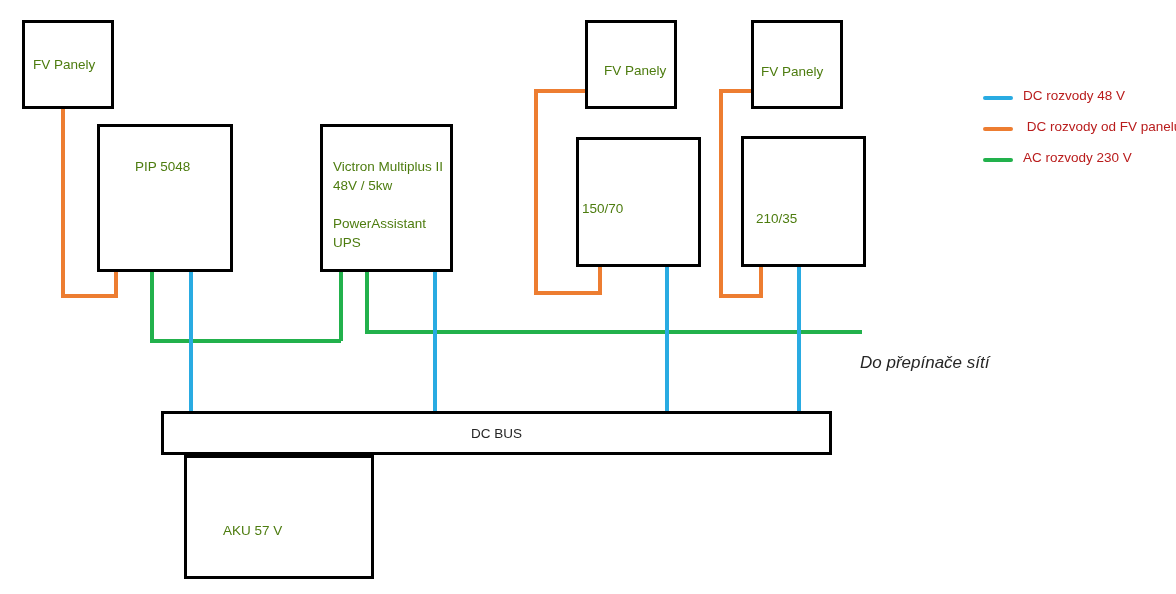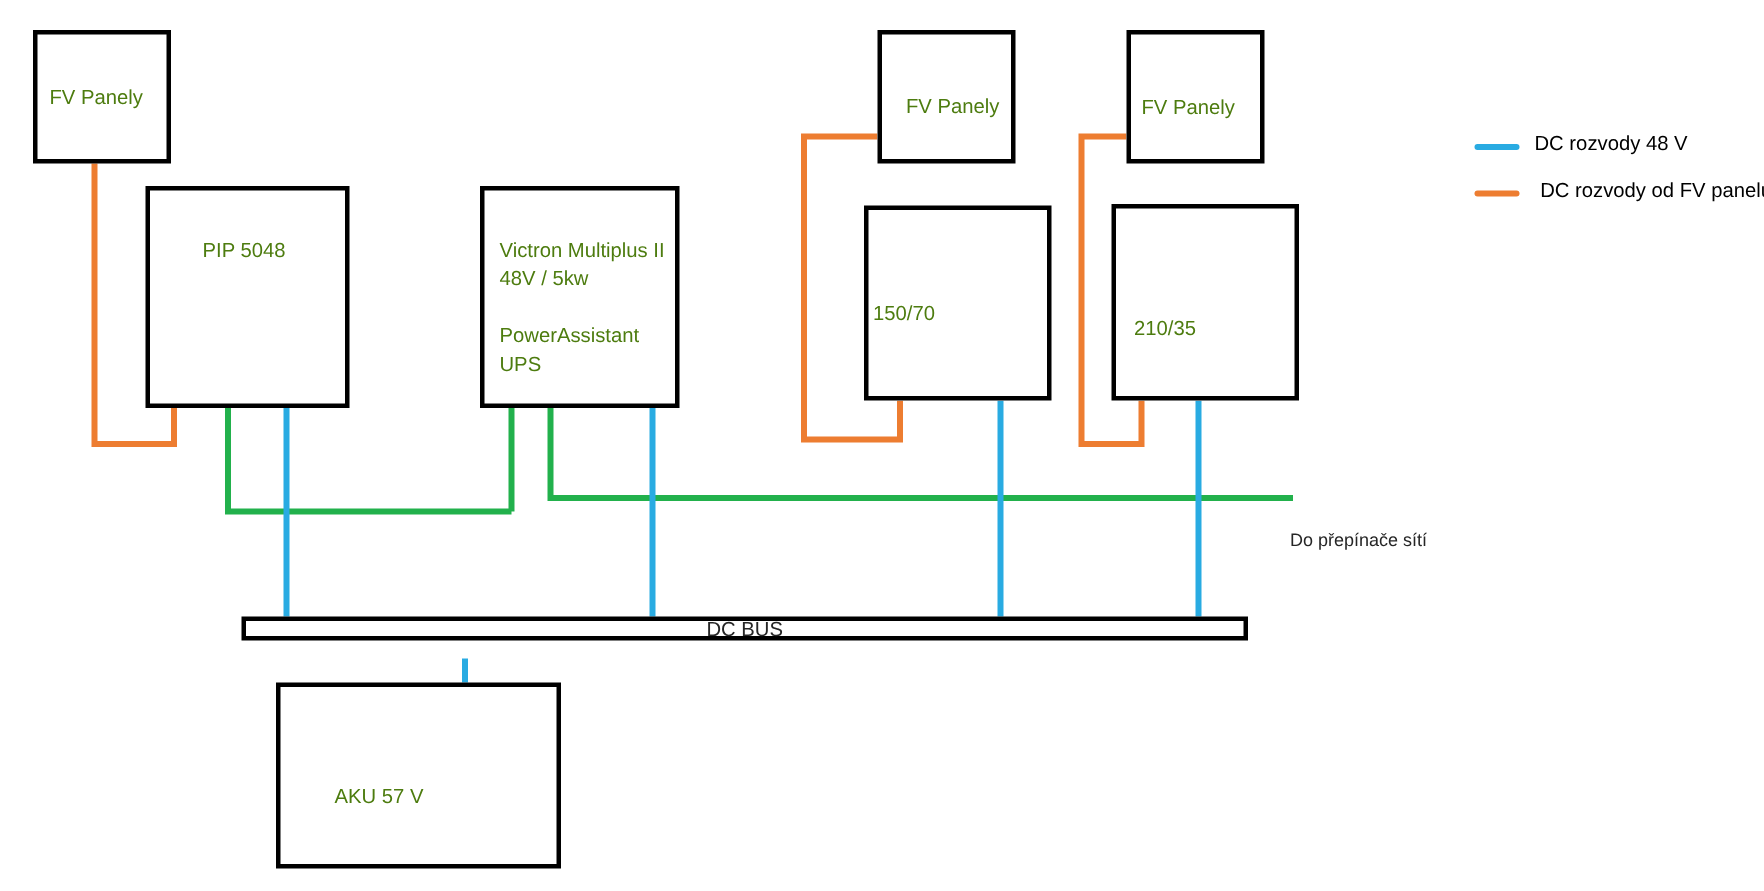--- a/index.html
+++ b/index.html
@@ -48,22 +48,23 @@
     align-items: center;
     justify-content: center;
   }
   .bus-label {
     color: #262626;
     font-size: 13.5px;
   }
   .free-label {
     position: absolute;
     color: #262626;
-    font-size: 12px;
+    font-size: 17px;
     white-space: pre;
+    font-style: italic;
   }
   .legend {
     position: absolute;
     left: 983px;
     top: 86px;
     width: 190px;
   }
   .legend-row {
     position: relative;
     height: 31px;
@@ -74,21 +75,21 @@
     top: 10px;
     width: 30px;
     height: 4px;
     border-radius: 2px;
   }
   .legend-text {
     position: absolute;
     left: 40px;
     top: 2px;
     font-size: 13.5px;
-    color: #000000;
+    color: #b91c1c;
     white-space: pre;
   }
 </style>
 </head>
 <body>
 
 <div id="diagram-root">
 
   <svg id="wiring" viewBox="0 0 1176 594" xmlns="http://www.w3.org/2000/svg">
     <g id="wires-ac">
@@ -126,32 +127,36 @@
       <div class="node-box" style="left: 576px; top: 137px; width: 125px; height: 130px;"></div>
       <div class="node-label" style="left: 582px; top: 199px;">150/70</div>
       <div class="node-box" style="left: 751px; top: 20px; width: 92px; height: 89px;"></div>
       <div class="node-label" style="left: 761px; top: 62px;">FV Panely</div>
       <div class="node-box" style="left: 741px; top: 136px; width: 125px; height: 131px;"></div>
       <div class="node-label" style="left: 756px; top: 209px;">210/35</div>
       <div class="node-box" style="left: 184px; top: 455px; width: 190px; height: 124px;"></div>
       <div class="node-label" style="left: 223px; top: 521px;">AKU 57 V</div>
     </div>
 
-  <div class="bus-bar" id="dc-bus-bar" style="left: 161px; top: 411px; width: 671px; height: 16px;">
+  <div class="bus-bar" id="dc-bus-bar" style="left: 161px; top: 411px; width: 671px; height: 44px;">
     <span class="bus-label">DC BUS</span>
   </div>
 
   <div id="free-labels-layer">
       <div class="free-label" style="left: 860px; top: 353px;">Do přepínače sítí</div>
     </div>
 
   <div class="legend">
       <div class="legend-row">
         <span class="legend-swatch" style="background: rgb(41, 171, 226);"></span>
         <span class="legend-text">DC rozvody 48 V</span>
       </div>
       <div class="legend-row">
         <span class="legend-swatch" style="background: rgb(237, 125, 49);"></span>
         <span class="legend-text"> DC rozvody od FV panelů</span>
       </div>
+      <div class="legend-row">
+        <span class="legend-swatch" style="background: rgb(34, 177, 76);"></span>
+        <span class="legend-text">AC rozvody 230 V</span>
+      </div>
     </div>
 
 </div>
 
 </body></html>

